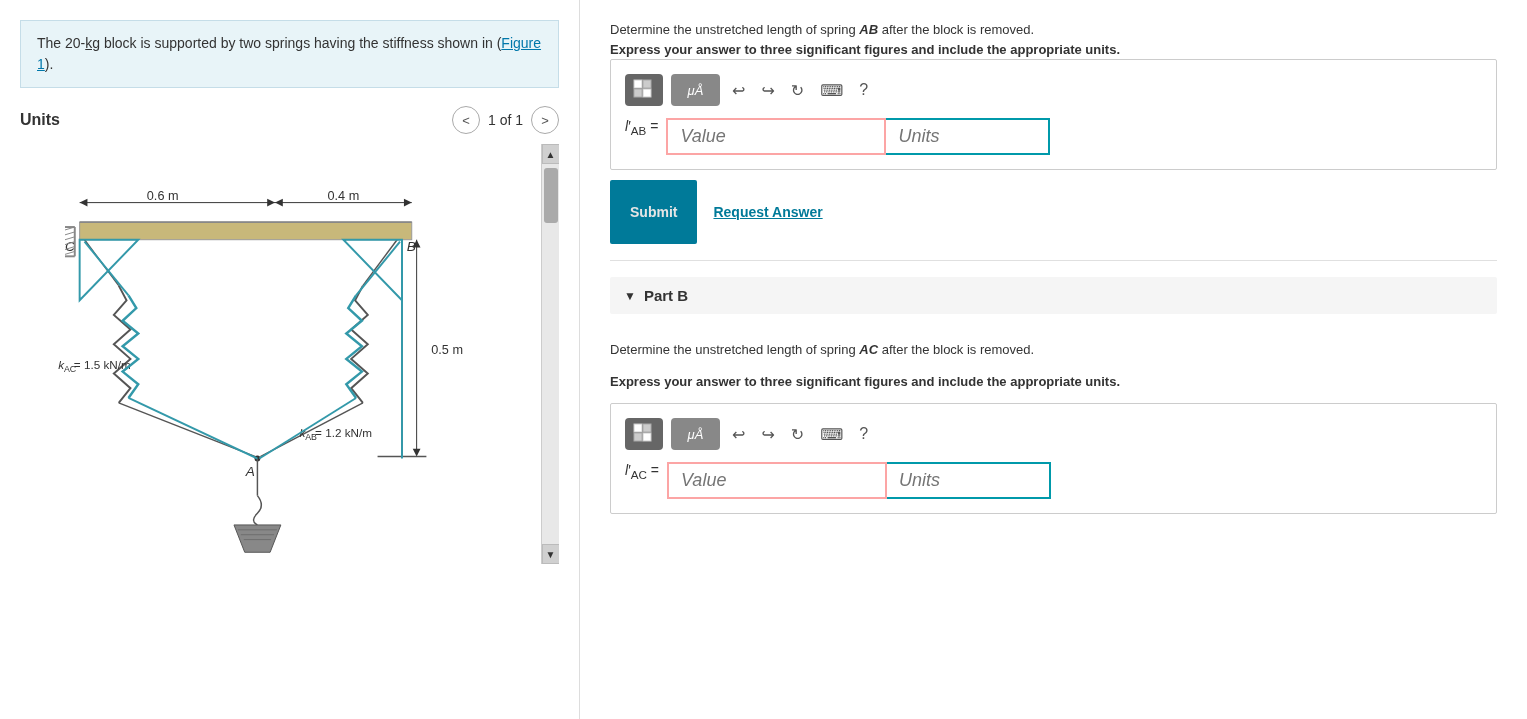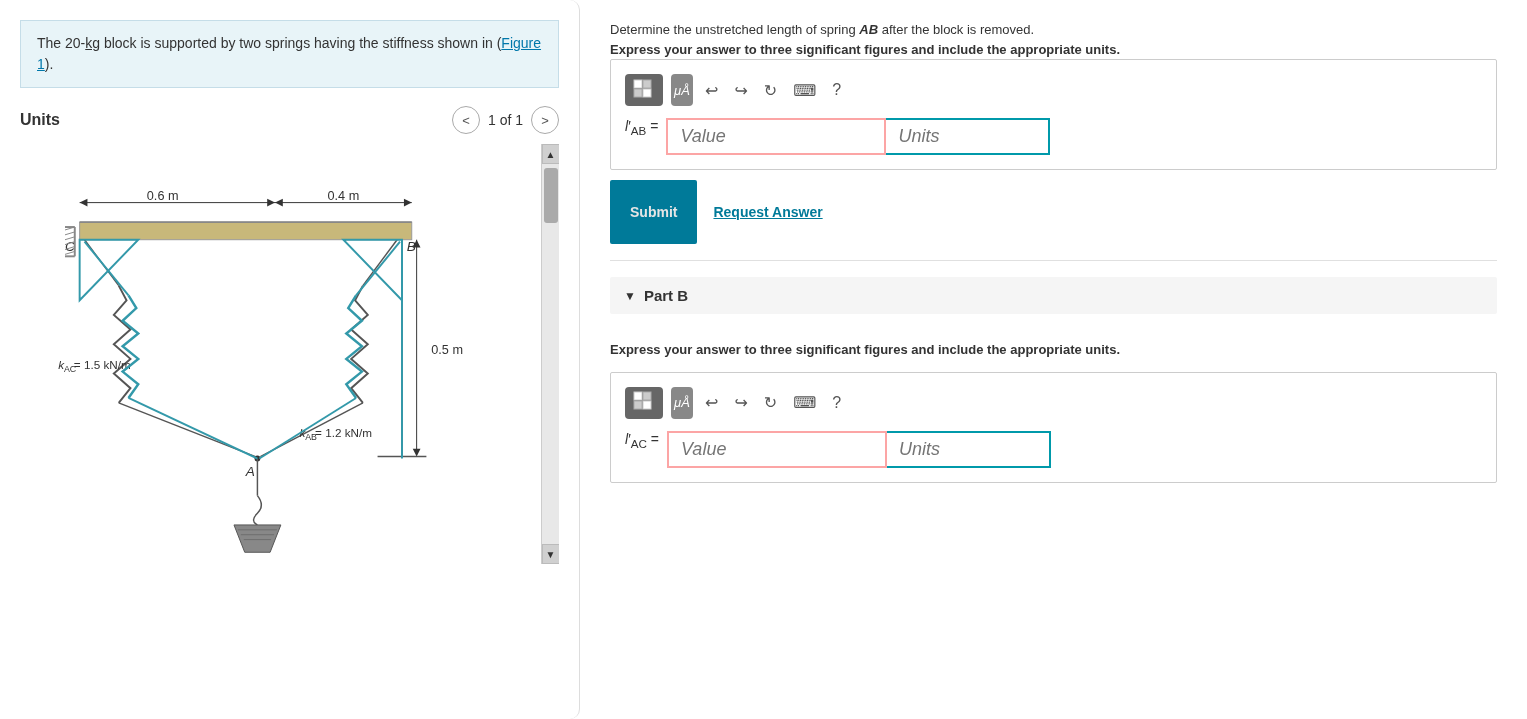--- a/index.html
+++ b/index.html
@@ -14,21 +14,20 @@
     }
 
     
     .left-panel {
       width: 580px;
       border-right: 1px solid #ddd;
       padding: 20px 20px 0 20px;
       display: flex;
       flex-direction: column;
       gap: 10px;
-      border-radius: 10px;
     }
 
     .problem-description {
       background: #e8f4f8;
       border: 1px solid #c5dde8;
       padding: 12px 16px;
       font-size: 14px;
       line-height: 1.5;
       color: #333;
     }
@@ -116,21 +115,21 @@
       display: flex;
       align-items: center;
       justify-content: center;
       font-size: 12px;
     }
 
     .toolbar-btn.mu {
       background: #888;
       font-style: italic;
       font-size: 13px;
-      width: 22px;
+      width: 49px;
     }
 
     .toolbar-icon-btn {
       background: none;
       border: none;
       cursor: pointer;
       font-size: 16px;
       color: #555;
       padding: 2px 4px;
     }
@@ -403,20 +402,23 @@
 
   <hr style="border:none;border-top:1px solid #e0e0e0;">
 
   <div class="part-b-header">
     <span class="part-b-arrow">▼</span>
     <span class="part-b-label">Part B</span>
   </div>
 
   <div class="part-b-content">
     <p class="problem-text">
+      Determine the unstretched length of spring <em><strong>AC</strong></em> after the block is removed.
+    </p>
+    <p class="problem-text">
       <strong>Express your answer to three significant figures and include the appropriate units.</strong>
     </p>
 
     <div class="answer-box">
       <div class="toolbar">
         <button class="toolbar-btn" title="Matrix">
           <span>
             <svg width="22" height="20" viewBox="0 0 22 20">
               <rect x="1" y="1" width="8" height="8" fill="#fff" stroke="#ccc" stroke-width="1"></rect>
               <rect x="10" y="1" width="8" height="8" fill="#ccc" stroke="#aaa" stroke-width="1"></rect>

